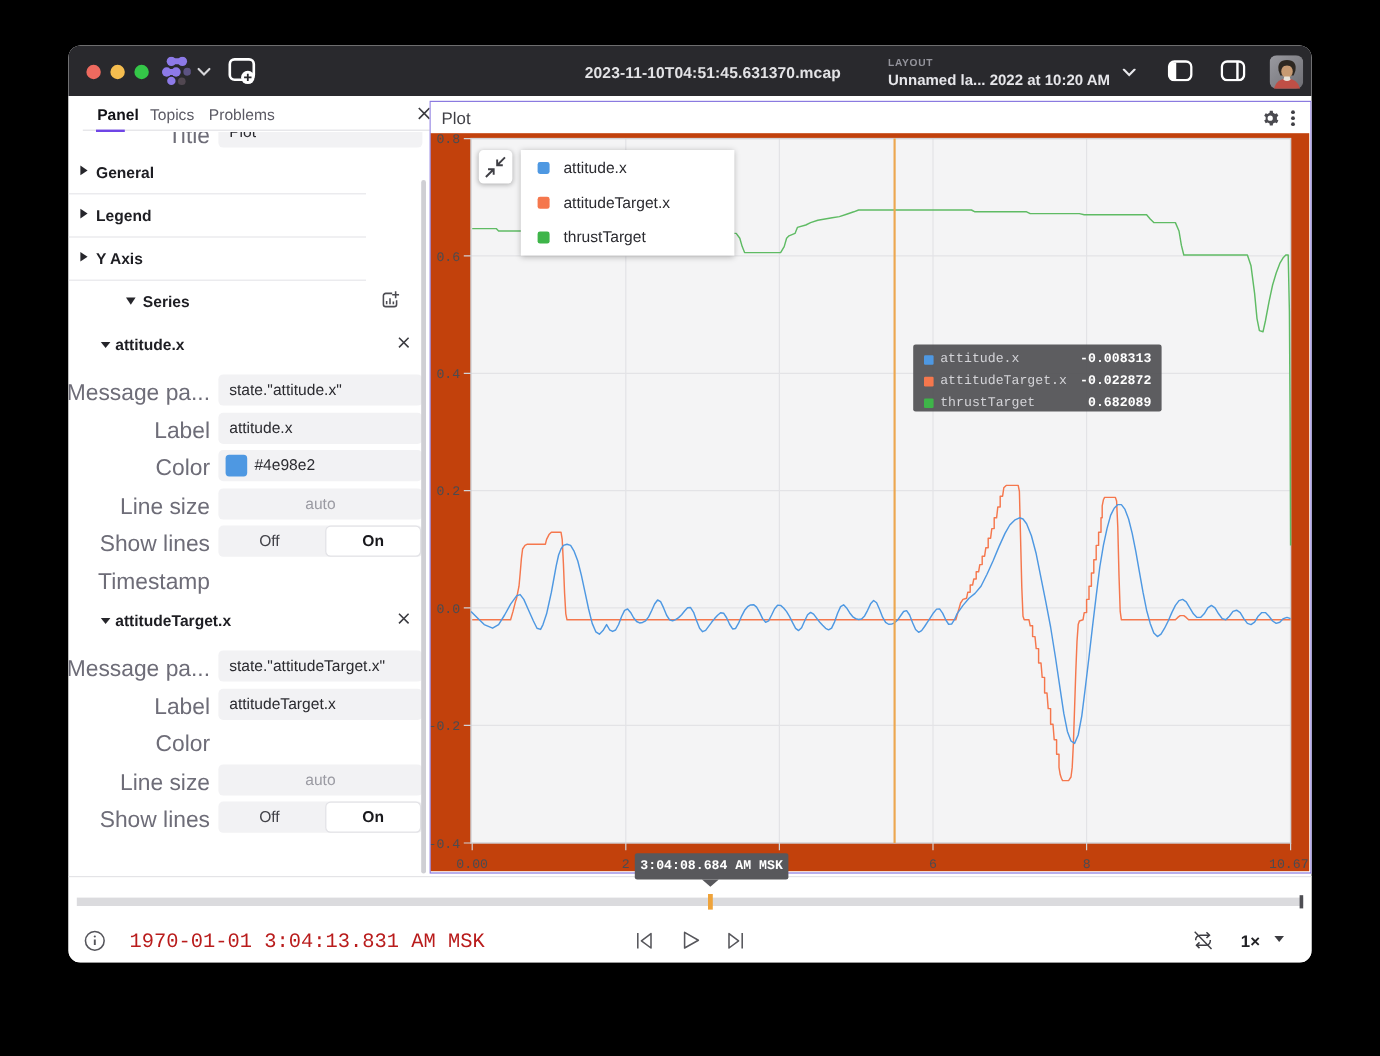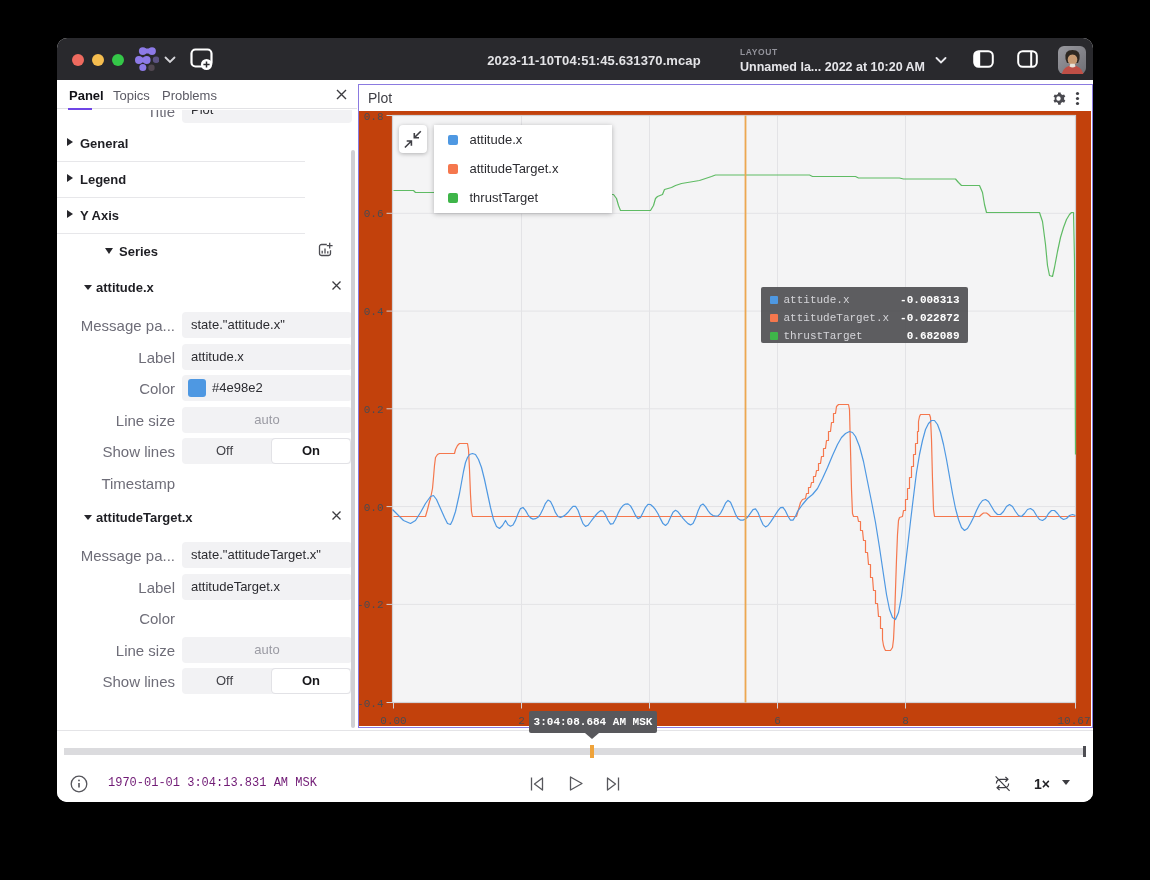--- a/index.html
+++ b/index.html
@@ -8,50 +8,50 @@
 .abs { position:absolute; }
 #win { position:absolute; left:57px; top:38px; width:1036px; height:764px; background:#fff; border-radius:10px; overflow:hidden; box-shadow:0 18px 45px rgba(0,0,0,0.85); }
 
 #titlebar { position:absolute; left:0; top:0; width:1036px; height:42px; background:#29292d; }
 .tl { position:absolute; top:16px; width:12px; height:12px; border-radius:50%; }
 #titlebar .fname { position:absolute; left:417px; top:15px; width:240px; text-align:center; font-size:13px; font-weight:700; color:#e3e3e6; letter-spacing:0.1px; }
 #layoutlbl { position:absolute; left:683px; top:9px; font-size:8.5px; font-weight:700; color:#93939b; letter-spacing:0.6px; }
 #layoutname { position:absolute; left:683px; top:21.5px; font-size:12.5px; font-weight:600; color:#e6e6ea; }
 
 #sidebar { position:absolute; left:0; top:42px; width:300px; height:650px; background:#fff; }
-#tabs { position:absolute; left:0; top:0; width:300px; height:29px; border-bottom:1px solid #e2e2e5; }
+#tabs { position:absolute; left:12px; top:0; width:300px; height:29px; border-bottom:1px solid #e2e2e5; }
 #tabs .tab { position:absolute; top:8px; font-size:13px; color:#5b5a64; }
 #tabs .active { color:#121217; font-weight:700; }
 #tabs .x { position:absolute; right:8px; top:7px; font-size:15px; color:#3c3c41; }
 #sbscroll { position:absolute; left:0; top:30px; width:300px; height:620px; overflow:hidden; }
 .secrow { position:relative; width:248px; height:36px; border-bottom:1px solid #e7e7ea; }
 .secrow .tri { position:absolute; left:10px; top:12px; width:0; height:0; }
 .tri.right { border-left:6px solid #26262b; border-top:4.5px solid transparent; border-bottom:4.5px solid transparent; }
 .tri.down { border-top:6px solid #26262b; border-left:4.5px solid transparent; border-right:4.5px solid transparent; top:14px; left:8px; }
 .secrow .lab { position:absolute; left:23px; top:10px; font-size:13px; font-weight:700; color:#1e1e23; }
 .fieldrow { position:relative; width:300px; height:31.5px; }
-.fieldrow .flab { position:absolute; right:182px; top:7px; font-size:15px; color:#6e6d78; white-space:nowrap; }
+.fieldrow .flab { position:absolute; right:182px; top:7px; font-size:19px; color:#6e6d78; white-space:nowrap; }
 .finput { position:absolute; left:125px; top:2px; width:170px; height:26px; background:#f2f2f4; border-radius:4px; font-size:13px; color:#2b2b30; line-height:26px; padding-left:9px; }
 .serhead { position:relative; width:300px; height:36px; }
 .serhead .tri2 { position:absolute; left:27px; top:15px; width:0; height:0; border-top:5px solid #26262b; border-left:4px solid transparent; border-right:4px solid transparent; }
 .serhead .slab { position:absolute; left:39px; top:10px; font-size:13px; font-weight:600; color:#1e1e23; }
 .serhead .sx { position:absolute; right:14px; top:9px; font-size:15px; color:#3c3c41; }
 .swatch { position:absolute; left:6px; top:4px; width:18px; height:18px; border-radius:3px; }
 #scrollthumb { position:absolute; right:2px; top:70px; width:4px; height:578px; background:#cfcfd4; border-radius:2px; }
 
 #panel { position:absolute; left:301px; top:46px; width:735px; height:644px; background:#fff; border:1.5px solid #8b7ae0; }
 #panelhead { position:absolute; left:0; top:0; width:731px; height:26px; background:#fff; }
 #panelhead .pt { position:absolute; left:9px; top:5px; font-size:14px; color:#3f3f45; }
 #chartwrap { position:absolute; left:0; top:26px; width:732px; height:615px; background:#c2410c; }
 
 #playbar { position:absolute; left:0; top:692px; width:1036px; height:72px; background:#fff; border-top:1px solid #e4e4e7; }
 #scrubtrack { position:absolute; left:7px; top:17px; width:1022px; height:7px; background:#dbdbde; }
 #scrubmark { position:absolute; left:533px; top:14px; width:4px; height:13px; background:#efa33a; }
 #scrubend { position:absolute; left:1026px; top:15px; width:3px; height:11px; background:#4e4e53; }
-#ts { position:absolute; left:51px; top:45px; font-size:12px; font-family:"Liberation Mono", monospace; color:#701a75; }
+#ts { position:absolute; left:51px; top:45px; font-size:17px; font-family:"Liberation Mono", monospace; color:#b91c1c; }
 
 #legendbox { position:absolute; left:74.5px; top:13.5px; width:178px; height:88px; background:#fff; box-shadow:0 1px 5px rgba(0,0,0,0.28); z-index:5; }
 .legrow { position:relative; height:29px; }
 .legrow .sq { position:absolute; left:14px; top:10px; width:10px; height:10px; border-radius:2px; }
 .legrow .lt { position:absolute; left:36px; top:7px; font-size:13px; color:#2c2c31; }
 #collapsebtn { position:absolute; left:39.5px; top:13.5px; width:28px; height:28px; background:#fff; border-radius:4px; box-shadow:0 1px 4px rgba(0,0,0,0.28); z-index:5; }
 #hovertip { position:absolute; left:401.5px; top:175.5px; width:207px; height:56px; background:rgba(83,83,86,0.94); border-radius:2px; z-index:6; font-family:"Liberation Mono", monospace; }
 #hovertip .r { position:relative; height:16px; margin-top:2px; }
 #hovertip .sq { position:absolute; left:9px; top:4px; width:8px; height:8px; border-radius:1px; }
 #hovertip .l { position:absolute; left:23px; top:2px; font-size:11px; color:#d4d4d8; }

